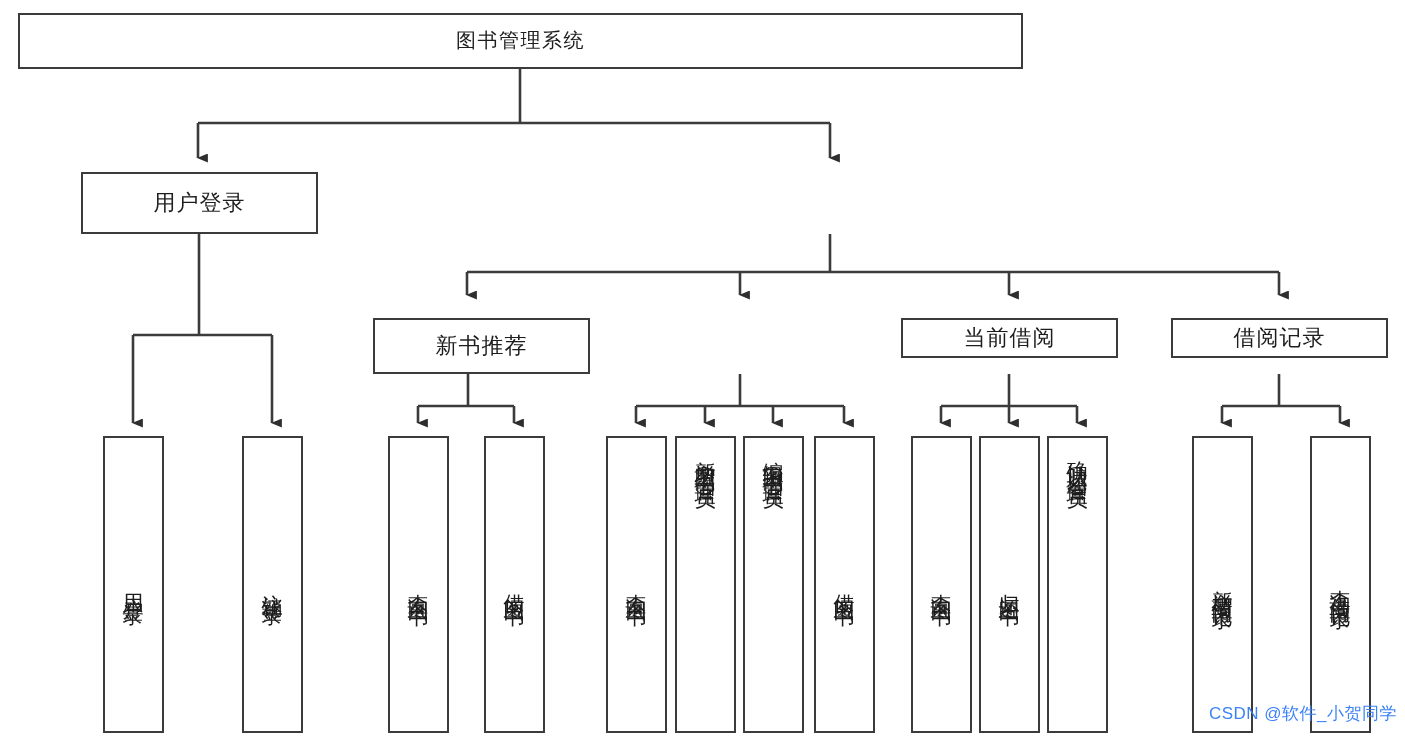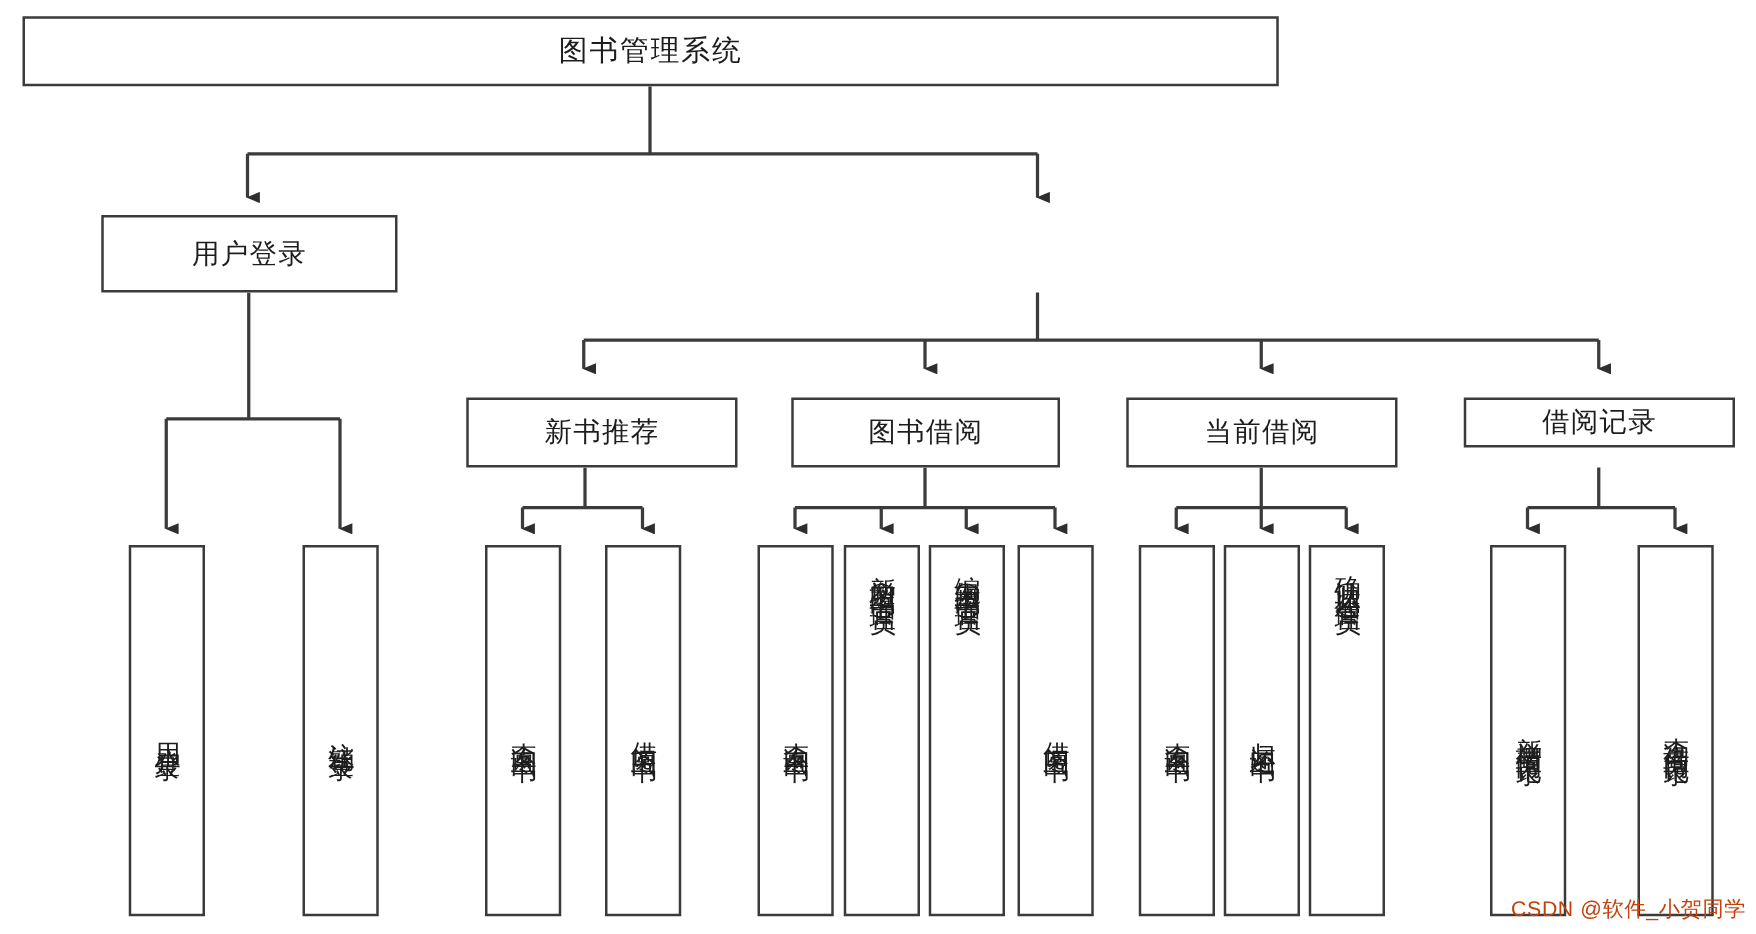--- a/index.html
+++ b/index.html
@@ -42,21 +42,21 @@
     text-align: center;
     line-height: 1.18;
     white-space: pre;
   }
   
   .node.horiz .lbl {
     font-size: 22px;
     letter-spacing: 1px;
   }
   .node.root .lbl {
-    font-size: 23px;
+    font-size: 20px;
     letter-spacing: 1.5px;
   }
   
   .node.vert {
     align-items: flex-start;
     justify-content: center;
     padding-top: 6px;
   }
   .node.vert .lbl {
     writing-mode: vertical-rl;
@@ -65,23 +65,23 @@
     letter-spacing: 4px;
     line-height: 1;
   }
   .node.vert.mid {
     align-items: center;
     padding-top: 0;
   }
   #watermark {
     position: absolute;
     right: 8px;
-    bottom: 8px;
+    bottom: 22px;
     font-size: 17px;
-    color: #c2410c;
+    color: #3b82f6;
     letter-spacing: 0.5px;
     z-index: 3;
     white-space: nowrap;
   }
 </style>
 </head>
 <body>
 
 <div id="canvas">
 
@@ -139,24 +139,21 @@
     <span class="lbl">图书管理系统</span>
   </div>
 
   <div class="node horiz" style="left:81px; top:172px; width:237px; height:62px;">
     <span class="lbl">用户登录</span>
   </div>
 
   <div class="node horiz" style="left:373px; top:318px; width:217px; height:56px;">
     <span class="lbl">新书推荐</span>
   </div>
-  <div class="node horiz" style="left:633px; top:318px; width:215px; height:56px;">
-    <span class="lbl">图书借阅</span>
-  </div>
-  <div class="node horiz" style="left:901px; top:318px; width:217px; height:56px;">
+  <div class="node horiz" style="left:901px; top:318px; width:217px; height:40px;">
     <span class="lbl">当前借阅</span>
   </div>
   <div class="node horiz" style="left:1171px; top:318px; width:217px; height:40px;">
     <span class="lbl">借阅记录</span>
   </div>
 
   <div class="node vert mid" style="left:103px; top:436px; width:61px; height:297px;">
     <span class="lbl">用户登录</span>
   </div>
   <div class="node vert mid" style="left:242px; top:436px; width:61px; height:297px;">

